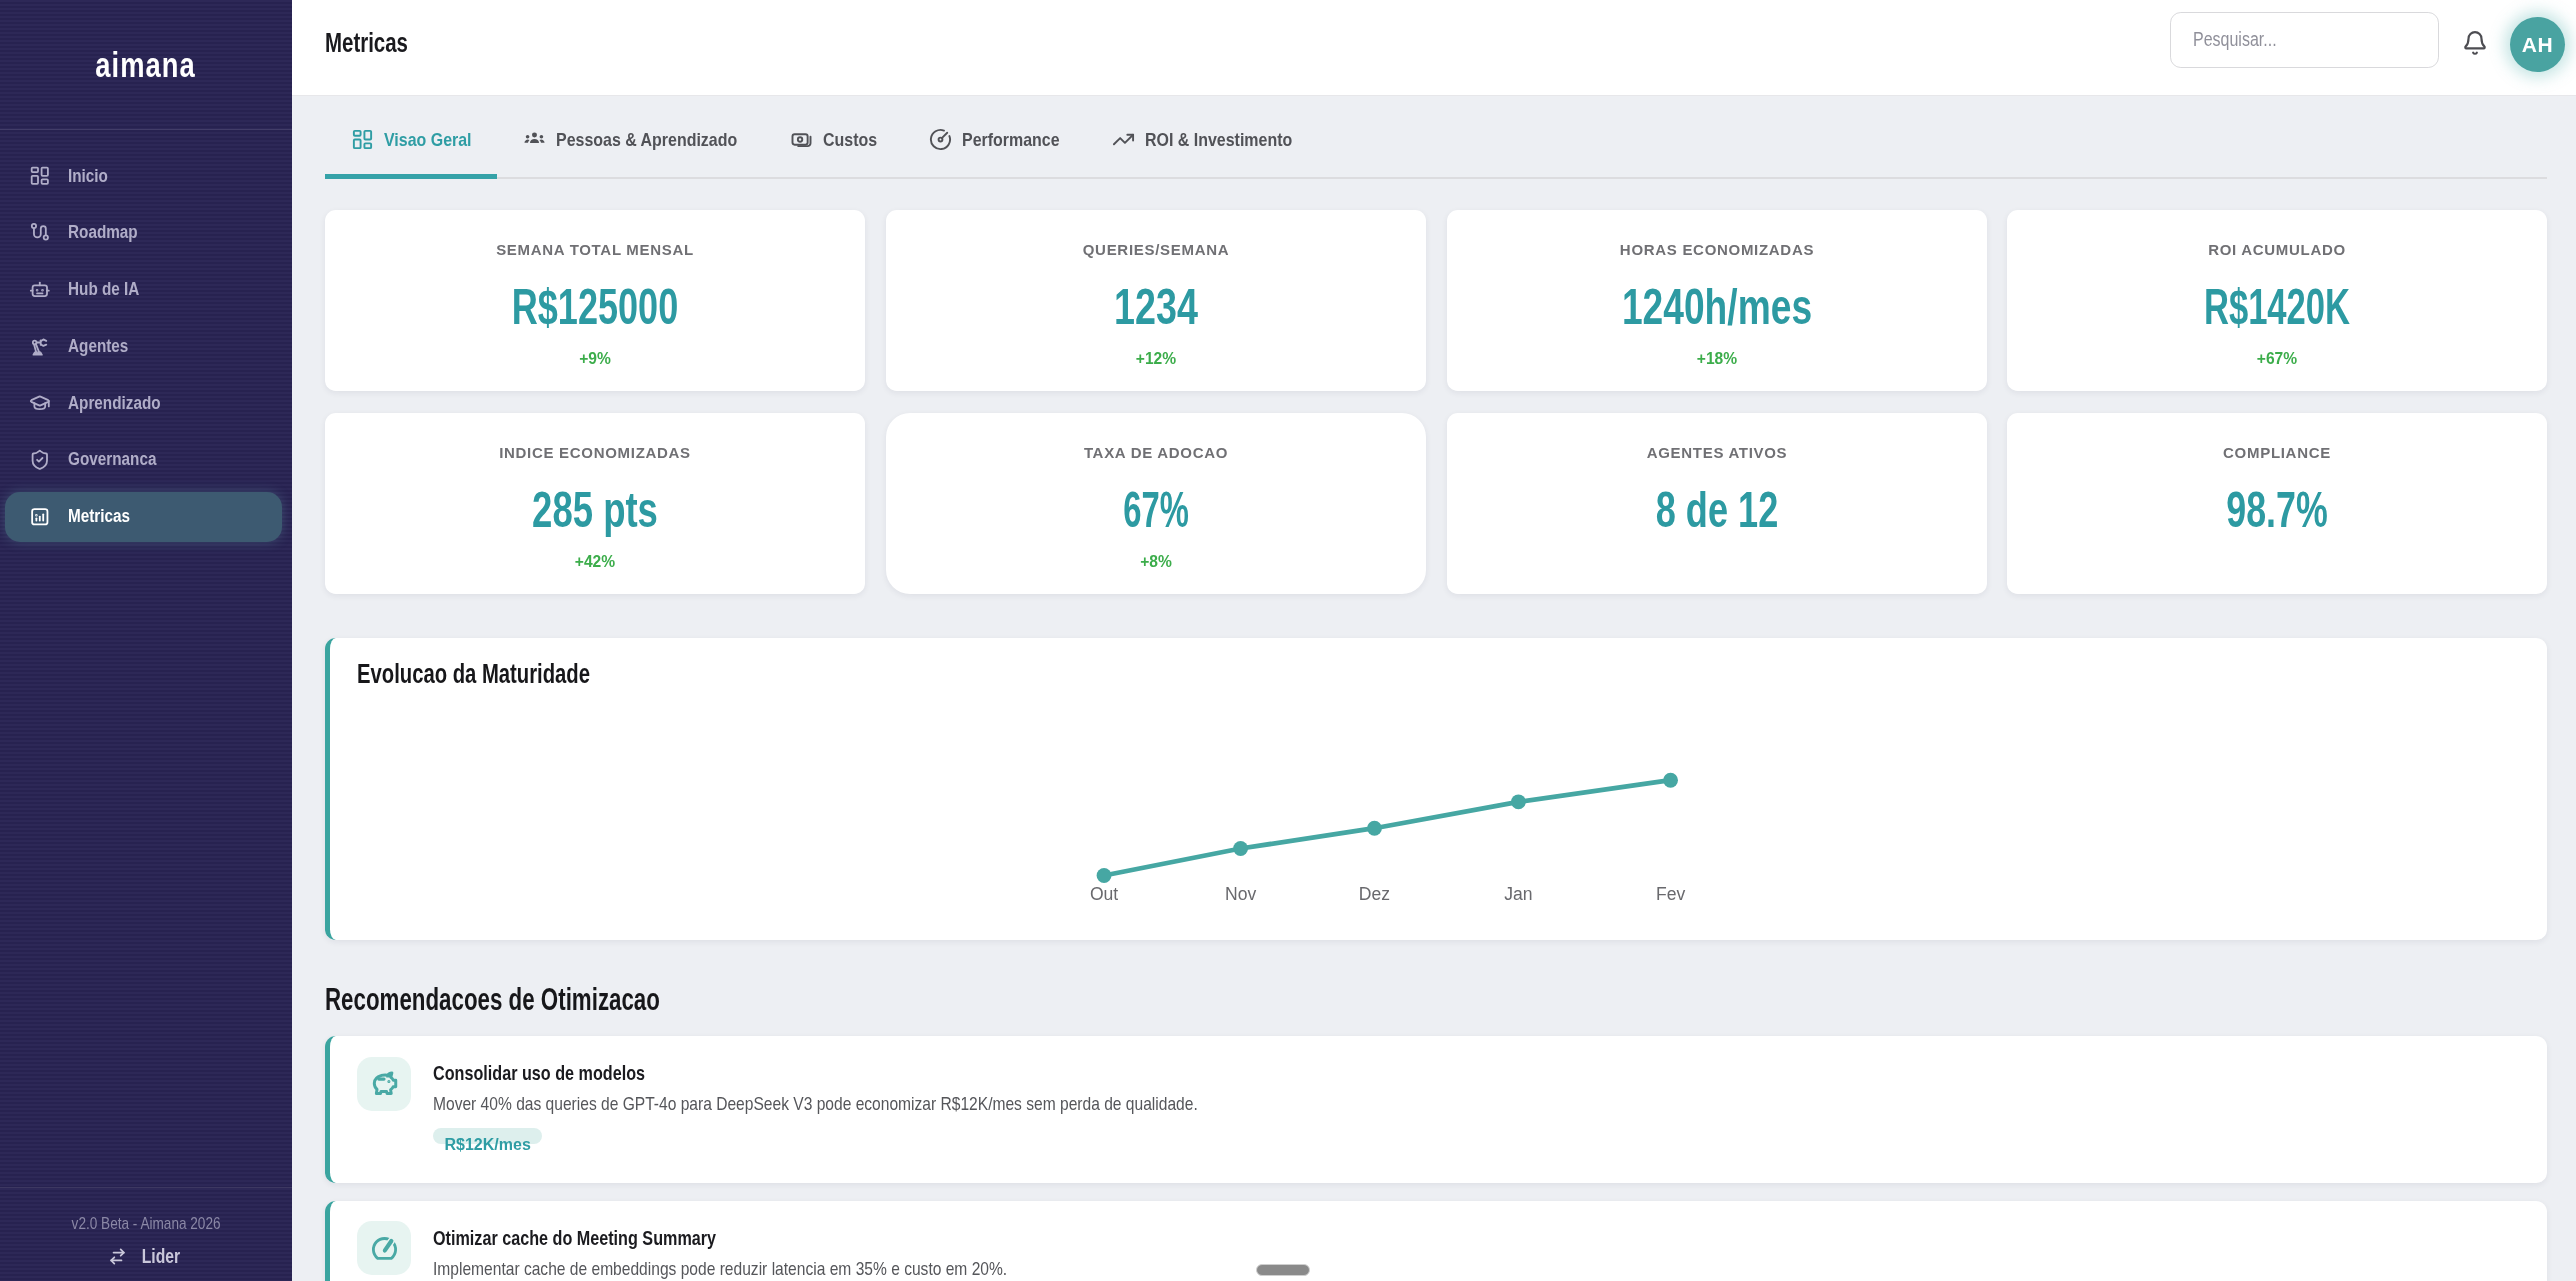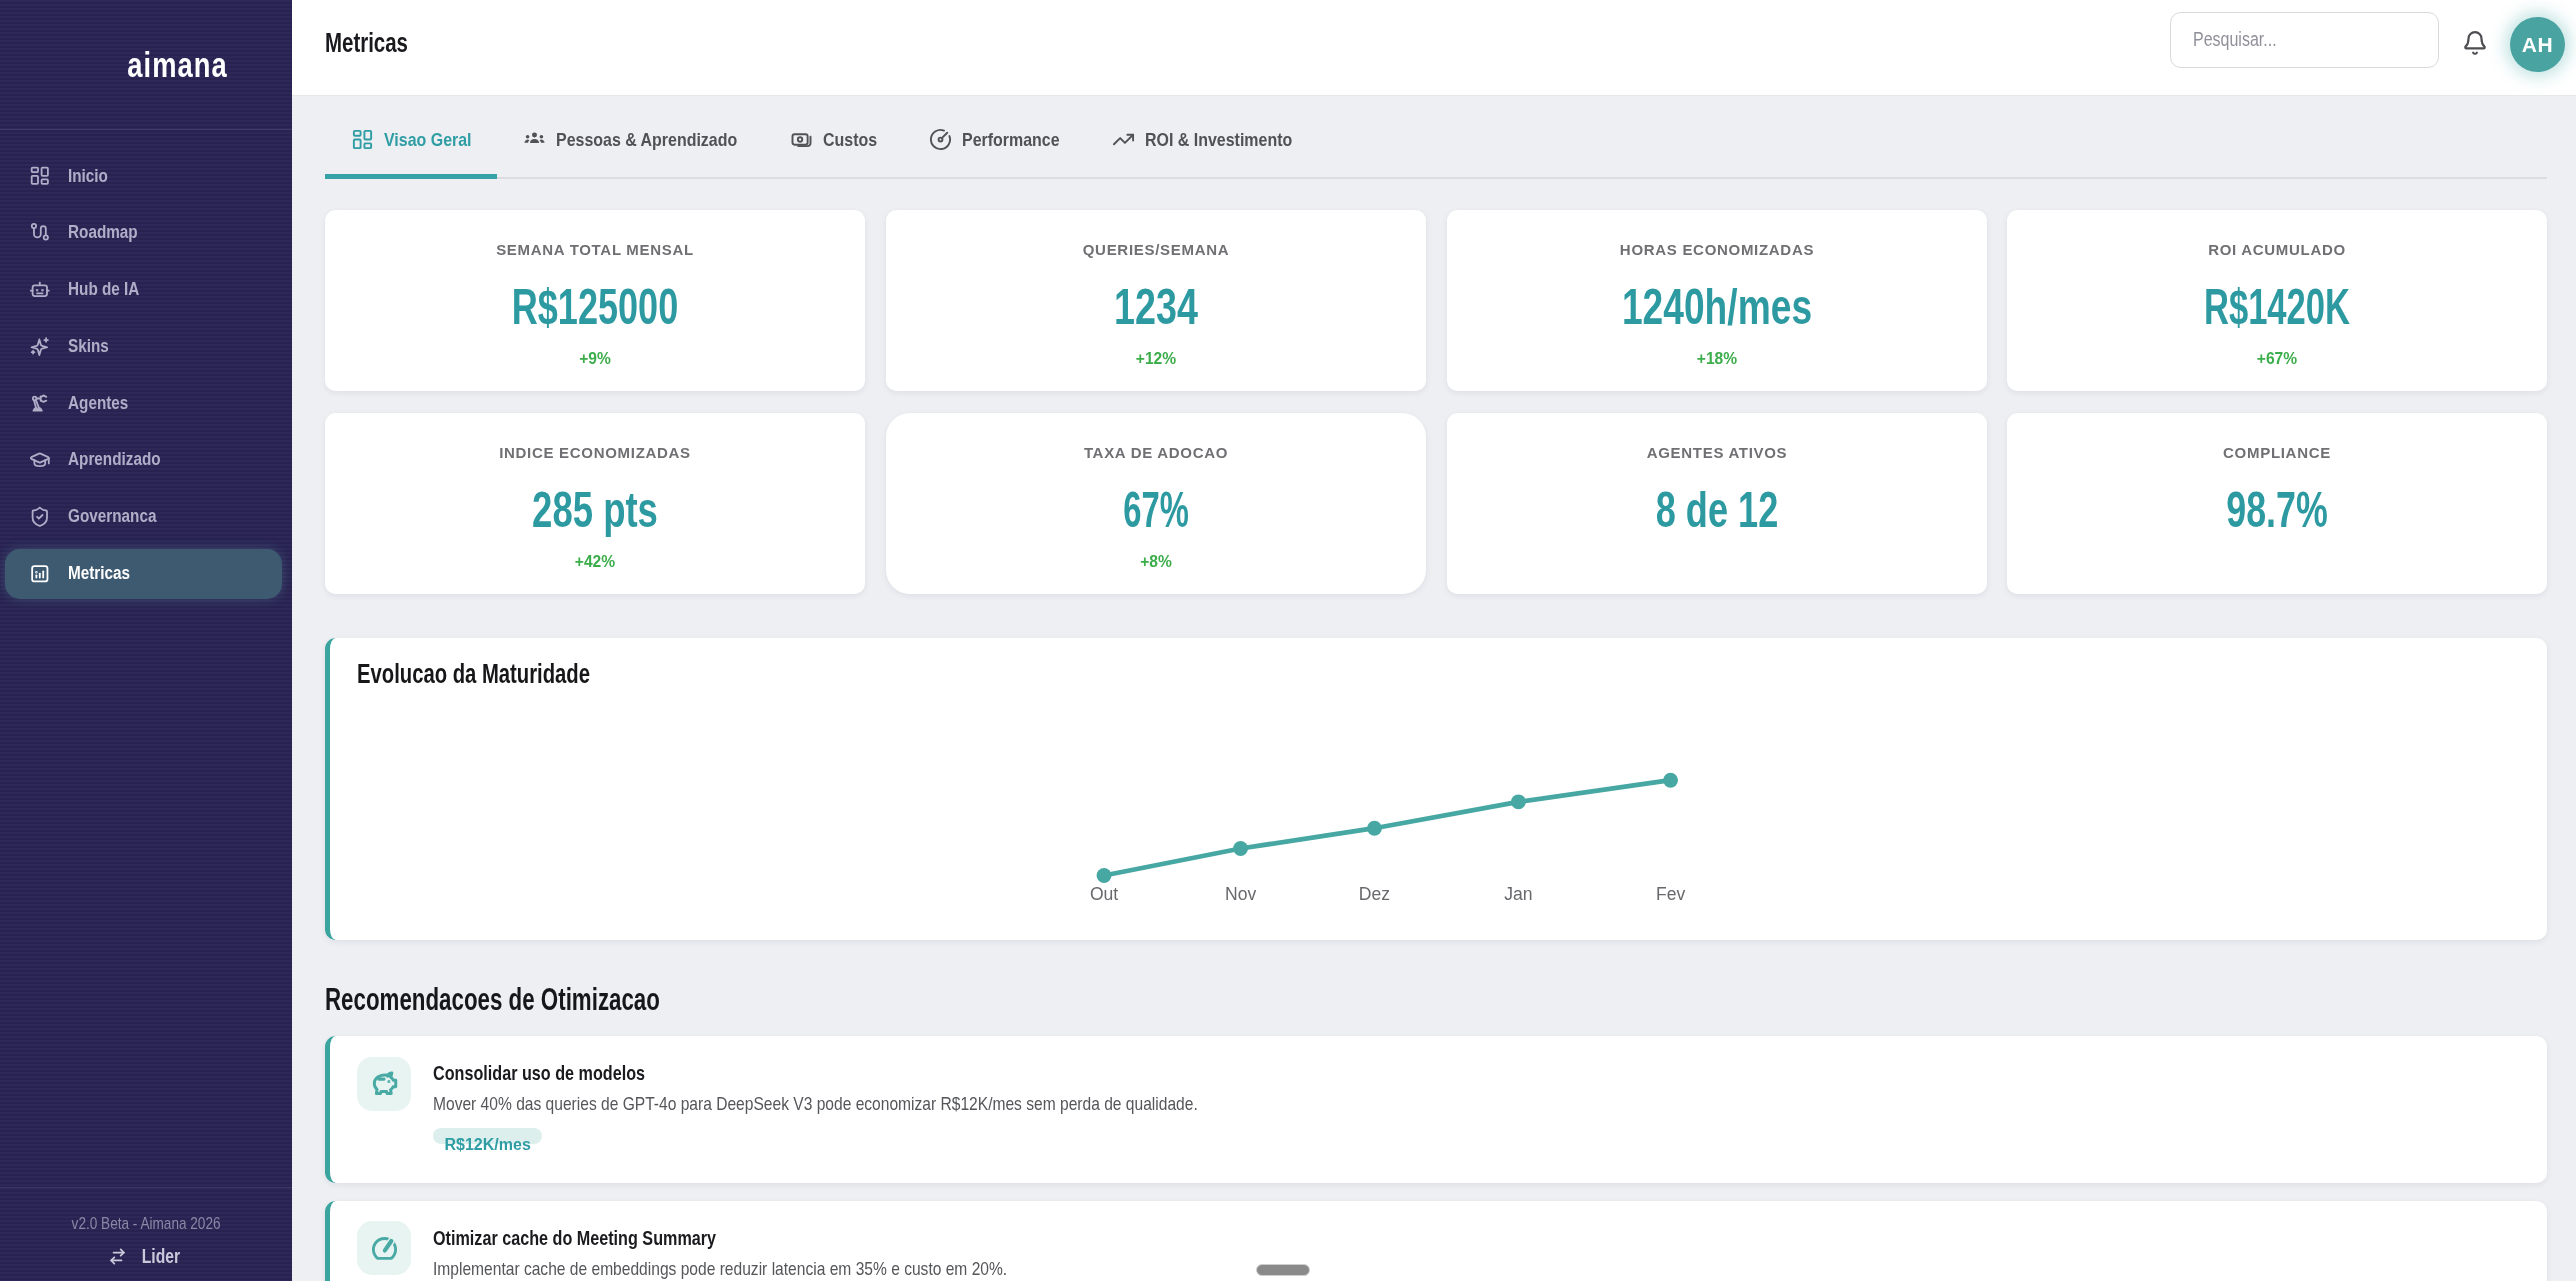--- a/index.html
+++ b/index.html
@@ -5,21 +5,21 @@
 <style>
   * { margin:0; padding:0; box-sizing:border-box; }
   svg text { font-family:"Liberation Sans", sans-serif; }
   html,body { width:2576px; height:1282px; overflow:hidden; font-family:"Liberation Sans", sans-serif; background:#edeff3; }
 
   
   .sb { position:absolute; left:0; top:0; width:292px; height:1282px;
         background:repeating-linear-gradient(180deg,#2d2857 0px,#2d2857 2px,#272250 2px,#272250 4px);
         z-index:5; }
   .logo { position:absolute; top:45px; left:0; width:292px; text-align:center;
-          color:#ffffff; font-size:35px; font-weight:700; letter-spacing:1.4px;margin-left:32px; }
+          color:#ffffff; font-size:35px; font-weight:700; letter-spacing:1.4px; }
   .logo span { display:inline-block; transform:scaleX(0.78); }
   .cx80 { display:inline-block; transform:scaleX(0.80); }
   .cx85 { display:inline-block; transform:scaleX(0.85); transform-origin:0 50%; }
   .sb-div { position:absolute; top:129px; left:0; width:292px; height:1.4px; background:rgba(255,255,255,0.10); }
   .nav { position:absolute; top:151px; left:5.4px; width:277px; }
   .it { height:50px; margin-bottom:6.8px; border-radius:15px; display:flex; align-items:center;
         padding-left:24px; color:#b0adc8; font-size:18px; font-weight:600; }
   .it svg { width:21.6px; height:21.6px; margin-right:17px; flex:none; }
   .it.act { background:#3d5a71; color:#ffffff; box-shadow:0 0 12px rgba(120,190,200,0.25); }
   .sb-div2 { position:absolute; top:1187px; left:0; width:292px; height:1.4px; background:rgba(255,255,255,0.10); }
@@ -109,28 +109,20 @@
     <div class="it">
         <svg viewBox="0 0 24 24" fill="none" stroke="currentColor" stroke-width="2" stroke-linecap="round" stroke-linejoin="round">
           <path d="M12 7V4"></path>
           <rect x="4" y="7" width="16" height="12" rx="2.5"></rect>
           <path d="M2 13h2M20 13h2"></path>
           <circle cx="9" cy="12.5" r="0.5" fill="currentColor"></circle>
           <circle cx="15" cy="12.5" r="0.5" fill="currentColor"></circle>
           <path d="M9 16h6"></path>
         </svg>
         <span class="cx85">Hub de IA</span>
-      </div>
-    <div class="it">
-        <svg viewBox="0 0 24 24" fill="none" stroke="currentColor" stroke-width="2" stroke-linecap="round" stroke-linejoin="round">
-          <path d="M9.9 15.5a2 2 0 0 0-1.4-1.4l-5.7-1.6 5.7-1.6a2 2 0 0 0 1.4-1.4l1.6-5.7 1.6 5.7a2 2 0 0 0 1.4 1.4l5.7 1.6-5.7 1.6a2 2 0 0 0-1.4 1.4l-1.6 5.7z"></path>
-          <path d="M19 2.5v4M21 4.5h-4"></path>
-          <path d="M4.5 16.5v3M6 18H3"></path>
-        </svg>
-        <span class="cx85">Skins</span>
       </div>
     <div class="it">
         <svg viewBox="0 0 24 24" fill="none" stroke="currentColor" stroke-width="2" stroke-linecap="round" stroke-linejoin="round">
           <circle cx="6.3" cy="7.2" r="2"></circle>
           <path d="M5.6 9.4 8 18M7.6 8.8 11.2 18"></path>
           <path d="M8.5 7.2h4"></path>
           <path d="M13 4.8v5"></path>
           <path d="M13.4 5.6 16 3.8l3.2 1.6M13.4 9.4 16 11l3.2-1.4"></path>
           <path d="M4.6 21h10l-1.6-3H6.2z" fill="currentColor" stroke-width="1.4"></path>
         </svg>

